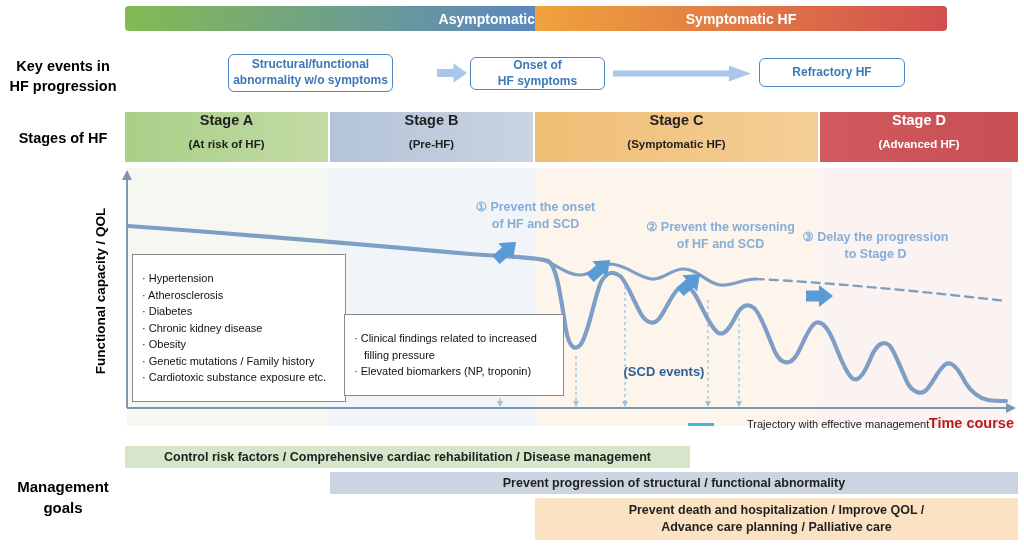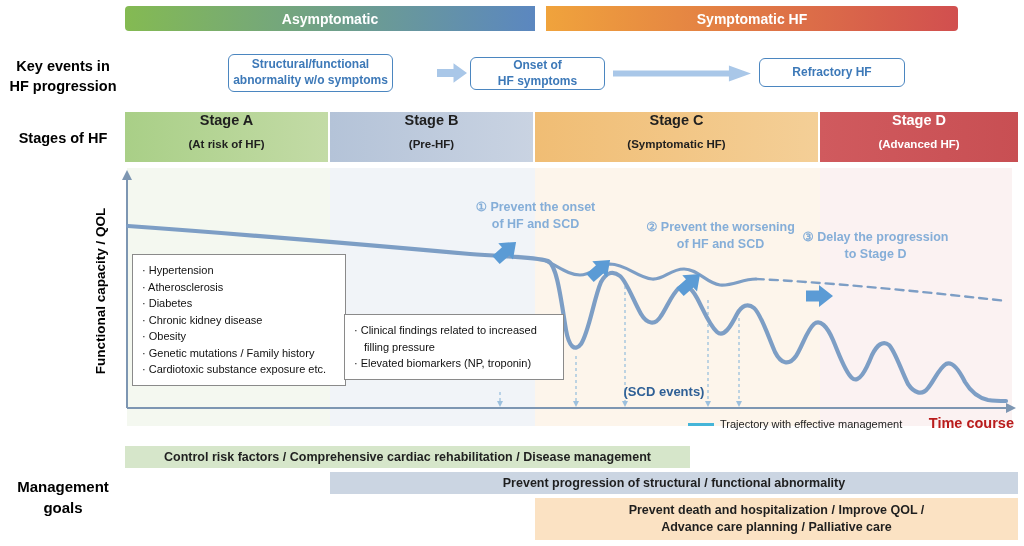--- a/index.html
+++ b/index.html
@@ -4,22 +4,22 @@
 <style>
   * { margin:0; padding:0; box-sizing:border-box; }
   body { font-family:"Liberation Sans", sans-serif; background:#fff; }
   #root { position:relative; width:1024px; height:546px; background:#fff; overflow:hidden; }
   .abs { position:absolute; }
   .prelines { white-space:pre-line; }
 
   
   .phase { top:6px; height:25px; color:#fff; font-weight:bold; font-size:14px;
            display:flex; align-items:center; justify-content:center; }
-  .phase-left  { left:125px; width:410px; background:linear-gradient(to right, var(--asym-from), var(--asym-to)); border-radius:4px 0 0 4px; }
-  .phase-right { left:546px; width:412px; background:linear-gradient(to right, var(--symp-from), var(--symp-to)); border-radius:0 4px 4px 0;text-align:right; }
+  .phase-left  { left:125px; width:410px; background:linear-gradient(to right, var(--asym-from), var(--asym-to)); border-radius:4px 0 0 4px;justify-content:flex-end; }
+  .phase-right { left:535px; width:412px; background:linear-gradient(to right, var(--symp-from), var(--symp-to)); border-radius:0 4px 4px 0;text-align:right; }
 
   .sidelabel { font-weight:bold; font-size:14.5px; color:#000; text-align:center; line-height:1.4; }
 
   .kbox { border:1.6px solid var(--key-border); border-radius:6px; background:#fff; color:var(--key-text);
           font-size:12px; font-weight:bold; text-align:center; line-height:1.3;
           display:flex; align-items:center; justify-content:center; }
   .fat-arrow { background:var(--fat-arrow); }
   .fa1 { clip-path:polygon(0 32%, 55% 32%, 55% 6%, 100% 50%, 55% 94%, 55% 68%, 0 68%); }
   .fa2 { clip-path:polygon(0 34%, 84% 34%, 84% 8%, 100% 50%, 84% 92%, 84% 66%, 0 66%); }
 
@@ -29,27 +29,27 @@
   .stage-a { left:125px; width:203px; background:linear-gradient(to right, var(--stage-a), var(--stage-a2)); }
   .stage-b { left:330px; width:203px; background:linear-gradient(to right, var(--stage-b), var(--stage-b2)); }
   .stage-c { left:535px; width:283px; background:linear-gradient(to right, var(--stage-c), var(--stage-c2)); }
   .stage-d { left:820px; width:198px; background:linear-gradient(to right, var(--stage-d), var(--stage-d2)); color:#fff; }
 
   .yaxislabel { left:-18px; top:282px; width:240px; height:18px; text-align:center;
                 font-weight:bold; font-size:13.5px; color:#000; transform:rotate(-90deg); }
 
   .ann { color:var(--annotation); font-weight:bold; font-size:12.5px; text-align:center; line-height:1.35; }
 
-  .wbox { background:#fff; border:1px solid #8a8a8a; font-size:11px; color:#111; padding:7px 9px; line-height:1.5; }
+  .wbox { background:#fff; border:1px solid #8a8a8a; font-size:11px; color:#111; padding:15px 9px; line-height:1.5; }
   .wbox .li { padding-left:10px; text-indent:-10px; }
 
-  .scd { font-size:13px; font-weight:bold; color:var(--scd-text); text-align:center;margin-top:20px; }
+  .scd { font-size:13px; font-weight:bold; color:var(--scd-text); text-align:center; }
 
   .legend-line { width:26px; height:3px; background:var(--legend-line); }
-  .legend-text { font-size:11px; color:#222; }
+  .legend-text { font-size:11px; color:#222;margin-left:27px; }
   .timecourse  { font-size:14.5px; font-weight:bold; color:#b91c1c; text-align:right; }
 
   .mgmt { font-weight:bold; font-size:12.5px; color:#1f1f1f; text-align:center; line-height:1.35;
           display:flex; align-items:center; justify-content:center; }
   .mgmt1 { left:125px; top:446px; width:565px; height:22px; background:var(--mgmt1); }
   .mgmt2 { left:330px; top:472px; width:688px; height:22px; background:var(--mgmt2); }
   .mgmt3 { left:535px; top:498px; width:483px; height:42px; background:var(--mgmt3); }
 </style>
 </head>
 <body>

